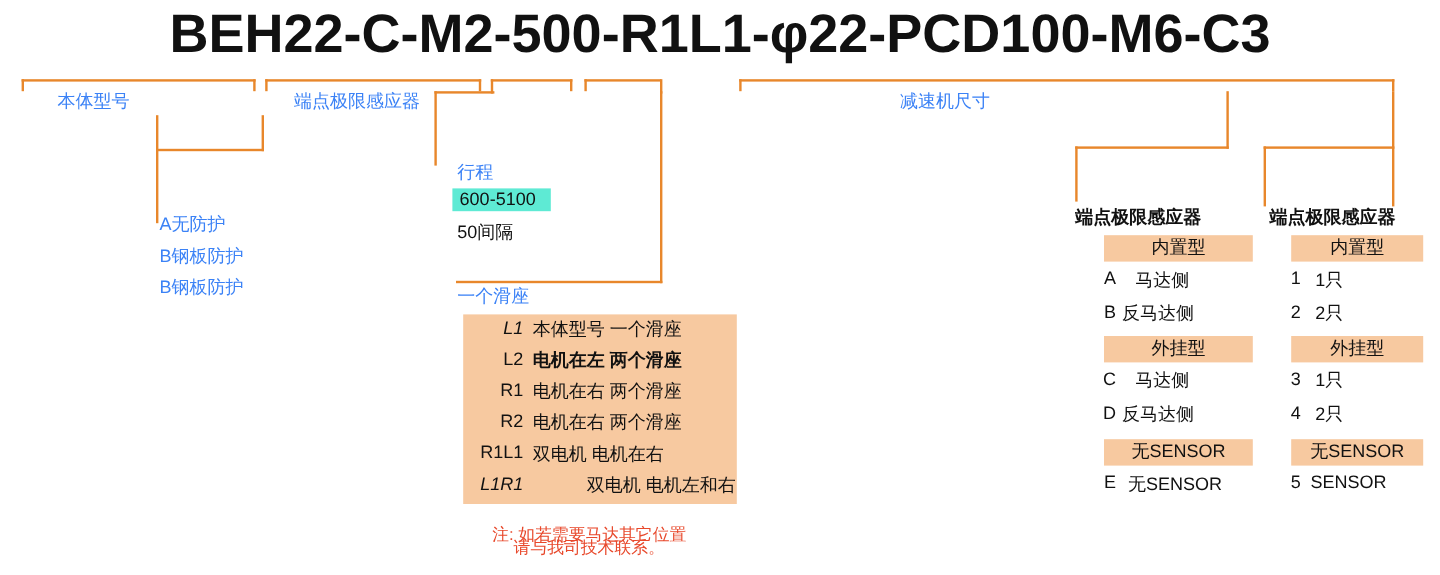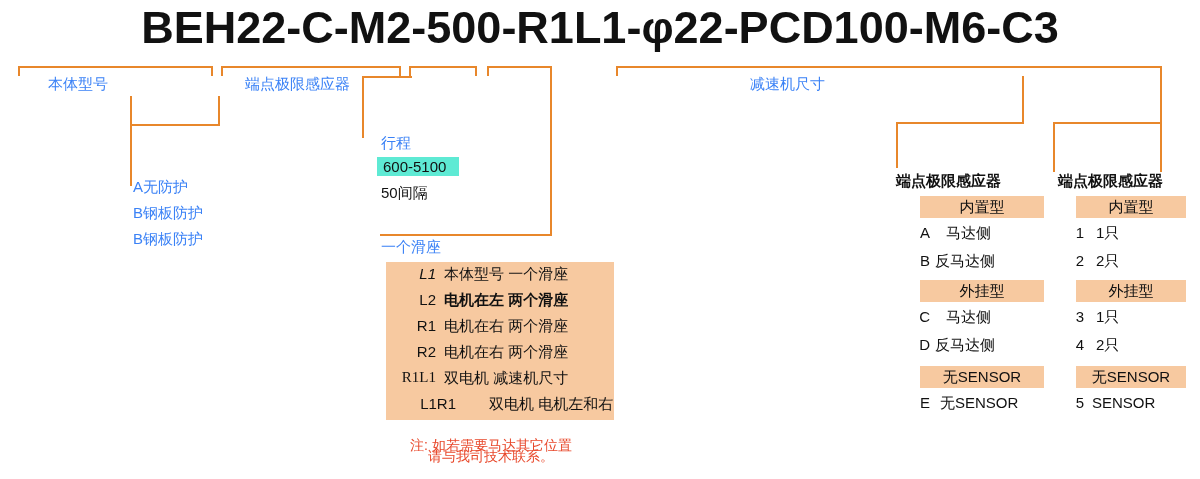--- a/index.html
+++ b/index.html
@@ -141,24 +141,24 @@
 
 <div class="key" style="left:386px;top:291px;width:50px;">L2</div>
 <div class="cell" style="left:444px;top:291px;font-weight:bold;">电机在左  两个滑座</div>
 
 <div class="key" style="left:386px;top:317px;width:50px;">R1</div>
 <div class="cell" style="left:444px;top:317px;">电机在右  两个滑座</div>
 
 <div class="key" style="left:386px;top:343px;width:50px;">R2</div>
 <div class="cell" style="left:444px;top:343px;">电机在右  两个滑座</div>
 
-<div class="key" style="left:380px;top:369px;width:56px;font-family:Liberation Serif, serif;">R1L1</div>
-<div class="cell" style="left:444px;top:369px;">双电机  减速机尺寸</div>
-
-<div class="key" style="left:400px;top:395px;width:56px;">L1R1</div>
+<div class="key" style="left:380px;top:369px;width:56px;">R1L1</div>
+<div class="cell" style="left:444px;top:369px;">双电机  电机在右</div>
+
+<div class="key" style="left:380px;top:395px;width:56px;font-style:italic;">L1R1</div>
 <div class="cell" style="left:444px;top:395px;margin-left:45px;">双电机  电机左和右</div>
 
 <div class="note" style="left:376px;top:437px;width:230px;">注: 如若需要马达其它位置</div>
 <div class="note" style="left:376px;top:448px;width:230px;">请与我司技术联系。</div>
 
 <div class="line vline" style="left:1022px;top:76px;height:48px;"></div>
 <div class="line hline" style="left:896px;top:122px;width:128px;"></div>
 <div class="line vline" style="left:896px;top:122px;height:46px;"></div>
 
 <div class="sec-title" style="left:896px;top:172px;">端点极限感应器</div>

